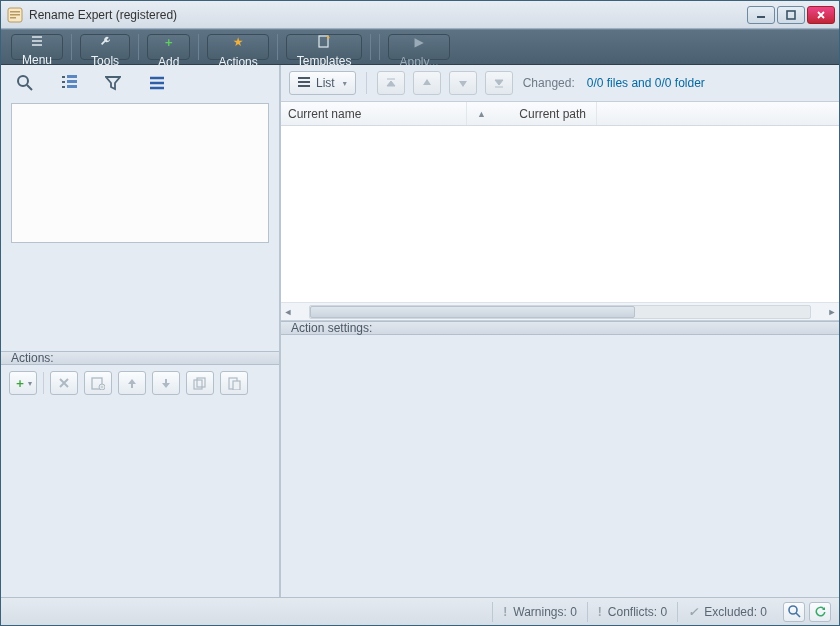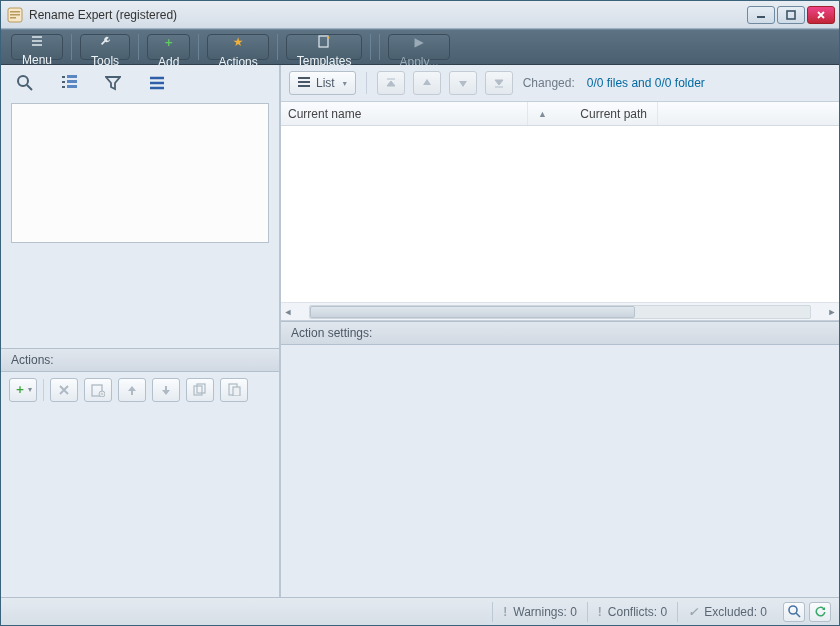--- a/index.html
+++ b/index.html
@@ -28,41 +28,41 @@
 .content { display:flex; height: calc(100% - 28px - 36px - 28px); }
 .left-pane { width: 280px; background:#e5ebf2; border-right: 2px solid #b9c5d1; display:flex; flex-direction:column; }
 .right-pane { flex:1; display:flex; flex-direction:column; background:#e5ebf2; }
 
 
 .left-row1 { height: 36px; display:flex; align-items:center; gap:16px; padding:0 10px; }
 .sqbtn { width:28px; height:24px; display:flex;align-items:center;justify-content:center; color:#4a6073; cursor:pointer; }
 .left-tree { margin: 2px 10px 10px 10px; flex:0 0 140px; background:#fcfcfd; border:1px solid #b6c2ce; }
 
 
-.panel-header { height:24px; background:linear-gradient(#e1e7ee,#d1d9e3); border-top:1px solid #b2bfcc; border-bottom:1px solid #b2bfcc; color:#4b5865; padding:0 10px; display:flex;align-items:center; }
+.panel-header { height:14px; background:linear-gradient(#e1e7ee,#d1d9e3); border-top:1px solid #b2bfcc; border-bottom:1px solid #b2bfcc; color:#4b5865; padding:0 10px; display:flex;align-items:center; }
 
 
 .actions-tools { height:36px; display:flex; align-items:center; padding:0 8px; gap:6px; }
 .smbtn { width:28px; height:24px; border:1px solid #b3bfca; border-radius:3px; background:linear-gradient(#fafcfe,#e5ebf1); display:flex;align-items:center;justify-content:center; color:#8a98a5; cursor:pointer; }
 .smbtn.add-green { color:#3aa33a; }
 .smbtn.disabled { color:#b5c0c9; cursor:default; }
 .caretmini{font-size:8px;color:#7f8c99;margin-left:2px;}
 
 
 .right-row1 { height:36px; display:flex; align-items:center; padding:0 8px; gap:8px; }
 .listbtn { height:24px; padding:0 8px; border:1px solid #b3bfca; border-radius:3px; background:linear-gradient(#fafcfe,#e5ebf1); color:#4a5865; display:flex;align-items:center;gap:6px; cursor:pointer;}
 .navbtn { width:28px; height:24px; border:1px solid #c3ccd5; border-radius:3px; background:linear-gradient(#f3f6f9,#e2e8ee); display:flex;align-items:center;justify-content:center; color:#b2bdc7; cursor:default; }
 .changed-label { margin-left:2px; color:#6d7a87; }
 .changed-val { margin-left:4px; color:#0369a1; }
 
 
 .table-area { flex:0 0 220px; background:#fff; border-top:1px solid #c6cfd9; border-bottom:1px solid #c6cfd9; display:flex; flex-direction:column; }
 .thead { height:24px; display:flex; background:linear-gradient(#fbfcfe,#edf1f5); border-bottom:1px solid #d3dae2; }
 .th { padding:0 10px 0 28px; display:flex;align-items:center; color:#444; border-right:1px solid #e2e7ec; }
-.th.col1{ width:247px;padding-left:7px; } .th.col2{ flex:1; } .th.col3{ width:130px; justify-content:space-between; padding-left:10px;}
+.th.col1{ width:186px;padding-left:7px; } .th.col2{ flex:1; } .th.col3{ width:130px; justify-content:space-between; padding-left:10px;}
 .sort-arrow{ font-size:9px; color:#7f8c99; margin-right:6px;}
 .tbody { flex:1; background:#fff; }
 .hscroll { height:18px; background:#f0f3f7; border-top:1px solid #dde3e9; display:flex; align-items:center; }
 .hscroll .track{ flex:1; height:14px; margin:0 14px; background:#e5eaef; border:1px solid #cfd7df; border-radius:2px; position:relative;}
 .hscroll .thumb{ position:absolute; left:0; width:65%; top:0;bottom:0; background:linear-gradient(#dfe6ed,#cbd4dd); border:1px solid #b8c3ce; border-radius:2px;}
 .hscroll .arrow{ width:14px; text-align:center; color:#7a8894; font-size:9px;}
 
 
 .settings-body { flex:1; }
 

